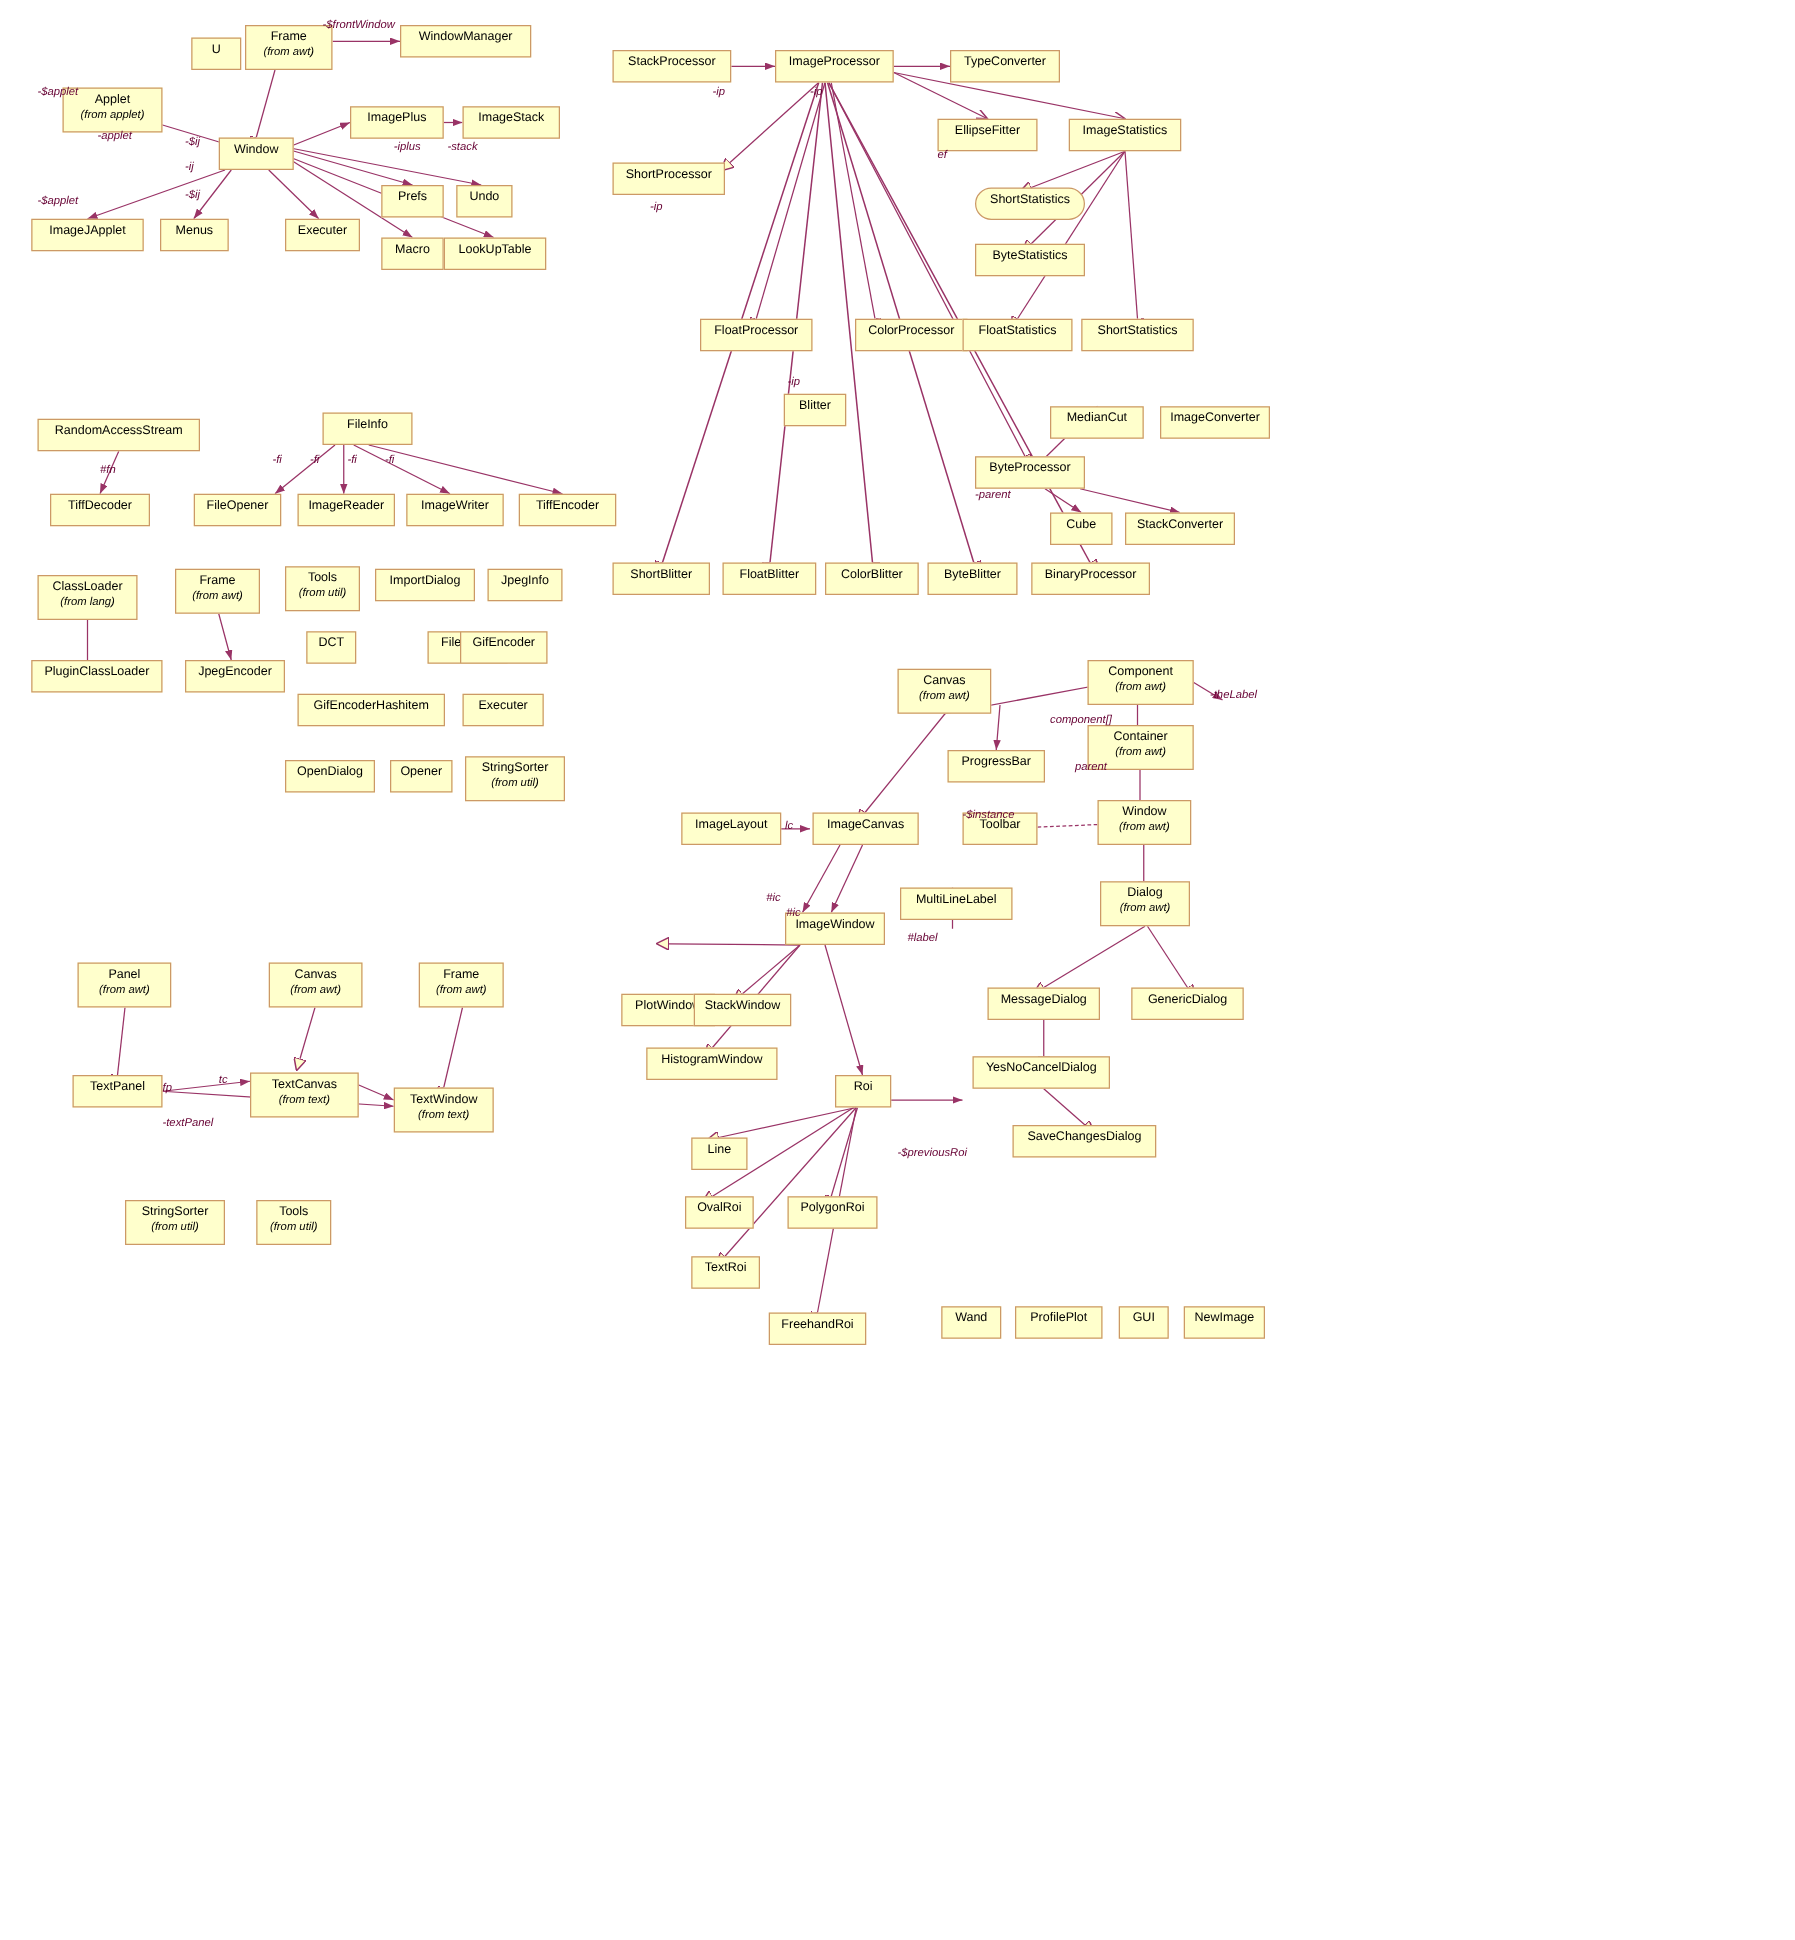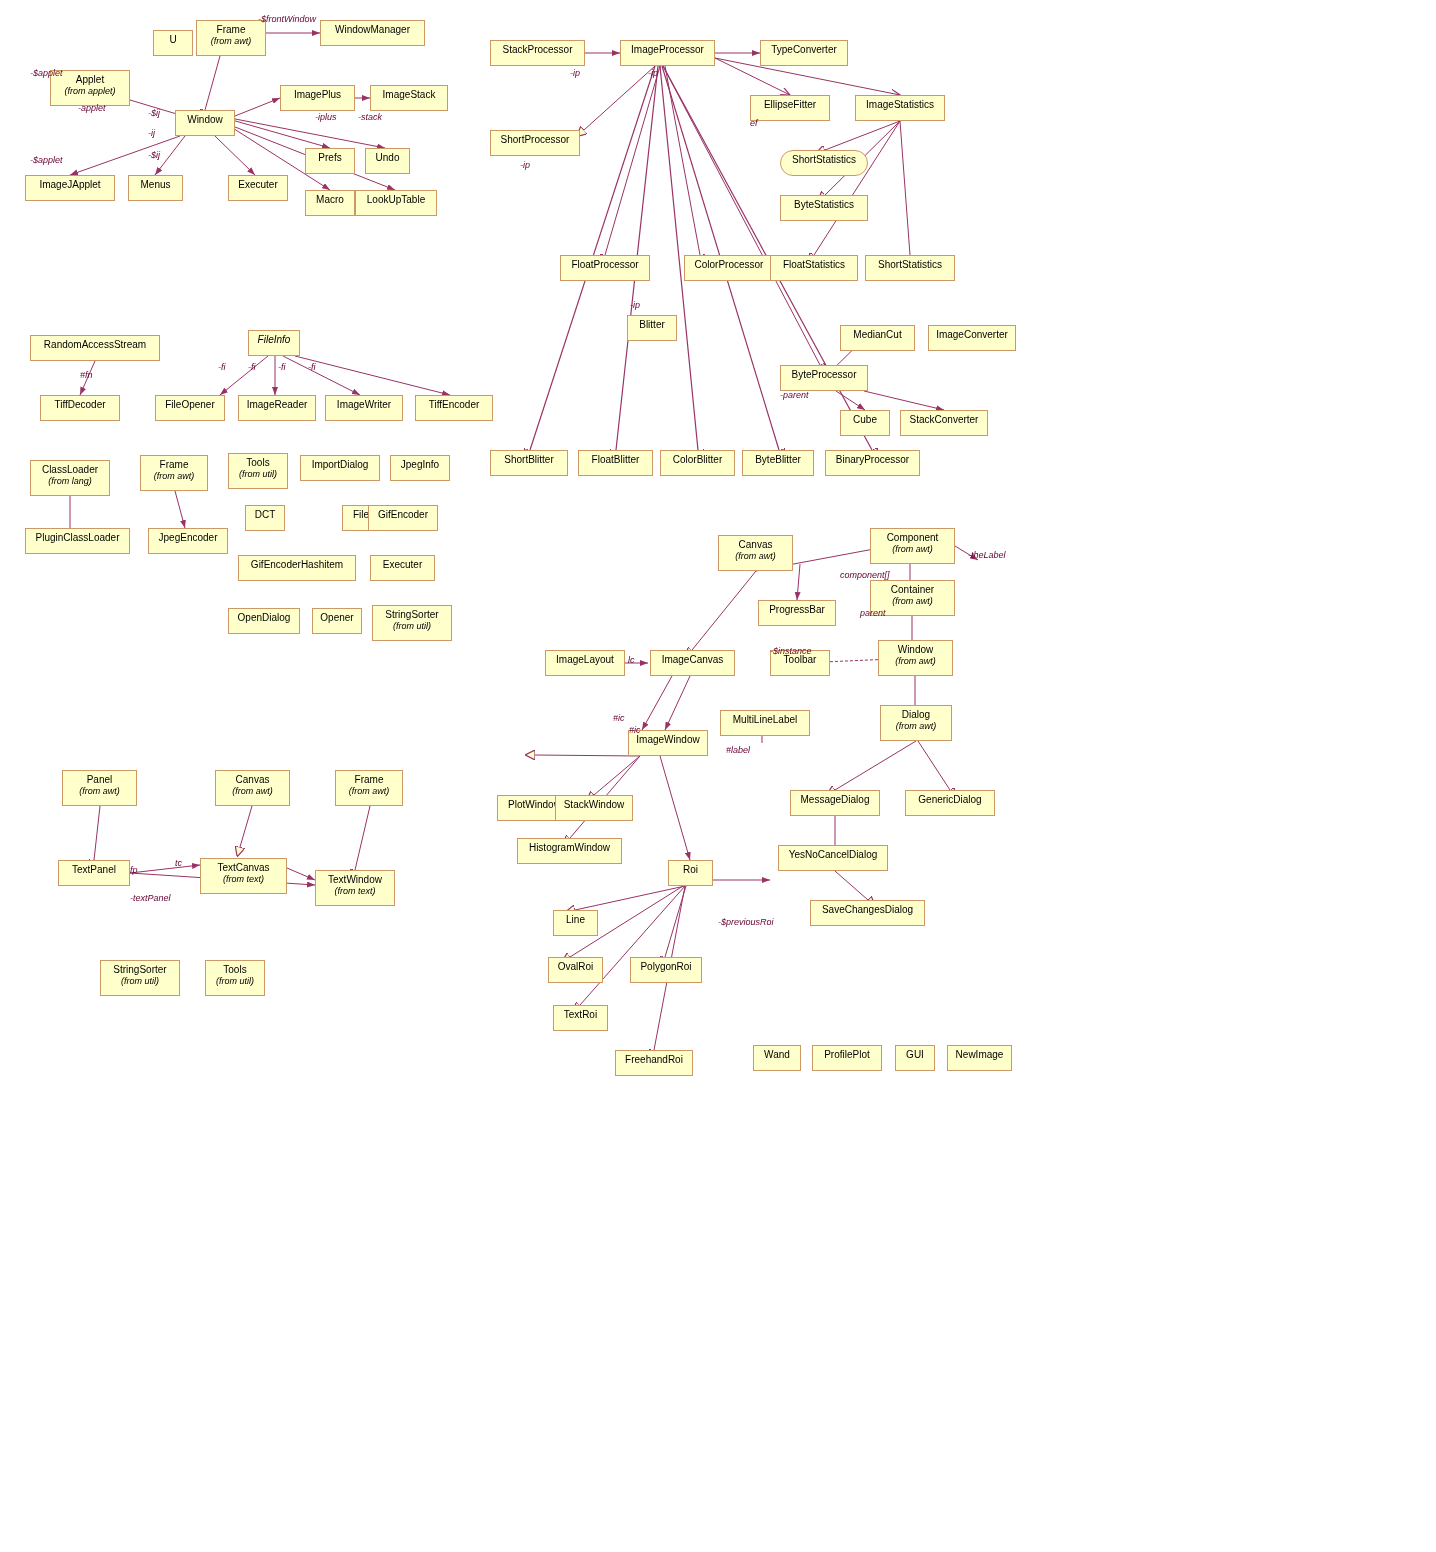--- a/index.html
+++ b/index.html
@@ -242,21 +242,21 @@
     <div class="uml-box" style="left: 140px; top: 455px; width: 68px; min-height: 36px;">
       <div class="class-name">Frame</div>
       <div class="class-sub">(from awt)</div>
     </div>
     <div class="uml-box" style="left: 25px; top: 528px; width: 105px; min-height: 26px;">
       <div class="class-name">PluginClassLoader</div>
     </div>
     <div class="uml-box" style="left: 148px; top: 528px; width: 80px; min-height: 26px;">
       <div class="class-name">JpegEncoder</div>
     </div>
-    <div class="uml-box" style="left: 248px; top: 330px; width: 52px; min-height: 26px; font-style: italic;">
+    <div class="uml-box" style="left: 258px; top: 330px; width: 72px; min-height: 26px;">
       <div class="class-name">FileInfo</div>
     </div>
     <div class="uml-box" style="left: 155px; top: 395px; width: 70px; min-height: 26px;">
       <div class="class-name">FileOpener</div>
     </div>
     <div class="uml-box" style="left: 238px; top: 395px; width: 78px; min-height: 26px;">
       <div class="class-name">ImageReader</div>
     </div>
     <div class="uml-box" style="left: 325px; top: 395px; width: 78px; min-height: 26px;">
       <div class="class-name">ImageWriter</div>

